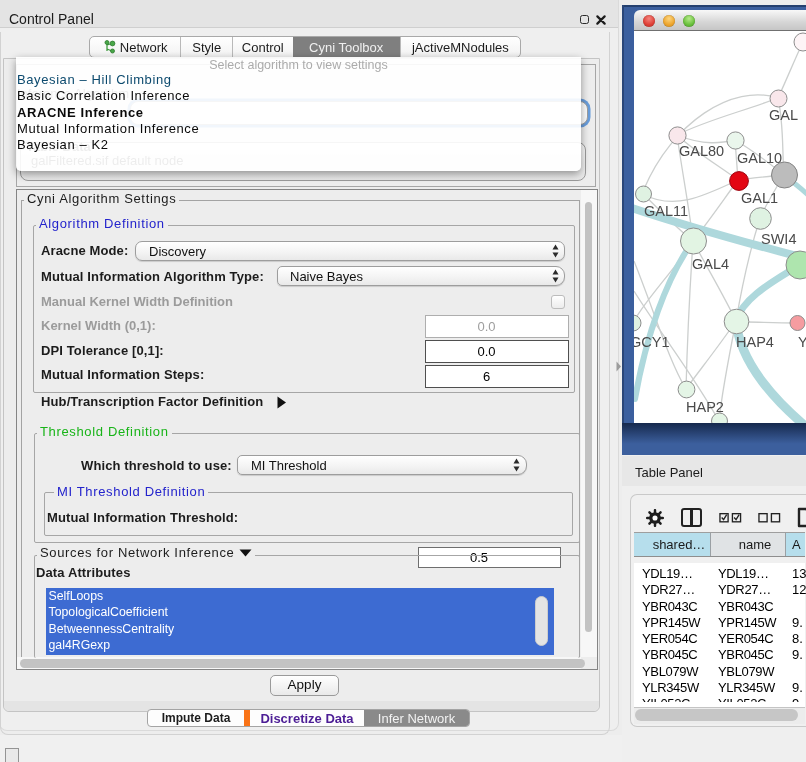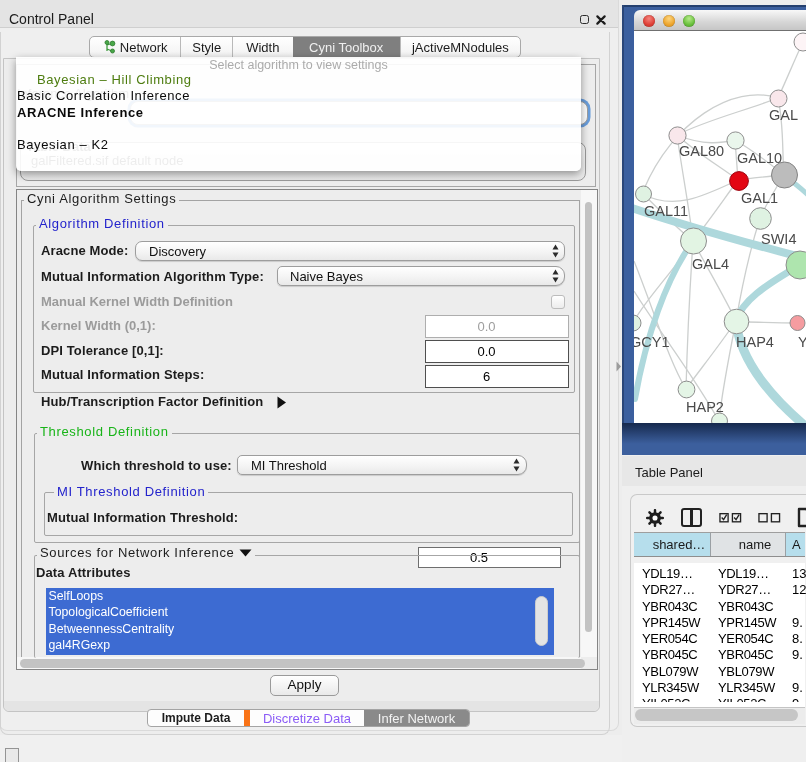--- a/index.html
+++ b/index.html
@@ -40,21 +40,21 @@
 <div class="abs" style="left:89px;top:36px;width:432px;height:22px;background:linear-gradient(#ffffff,#f2f2f2);border:1px solid #a9a9a9;border-radius:5px;box-sizing:border-box;overflow:hidden;display:flex;">
   <div style="width:91px;border-right:1px solid #b9b9b9;display:flex;align-items:center;justify-content:center;font-size:13px;color:#1c1c1c;">
     <svg width="13" height="14" viewBox="0 0 13 14" style="margin-right:4px;">
         <path d="M4 3 L4 11 M4 5 L9 3.5 M4 9 L9 11" stroke="#3f9b3f" stroke-width="1.3" fill="none"></path>
         <circle cx="4" cy="2.5" r="2" fill="#49a849" stroke="#2d7a2d" stroke-width="0.8"></circle>
         <circle cx="9.5" cy="3.5" r="2.4" fill="#49a849" stroke="#2d7a2d" stroke-width="0.8"></circle>
         <circle cx="9.5" cy="11" r="2" fill="#49a849" stroke="#2d7a2d" stroke-width="0.8"></circle>
       </svg>
     Network</div>
   <div style="width:51px;border-right:1px solid #b9b9b9;display:flex;align-items:center;justify-content:center;font-size:13px;color:#1c1c1c;">Style</div>
-  <div style="width:60px;display:flex;align-items:center;justify-content:center;font-size:13px;color:#1c1c1c;">Width</div>
+  <div style="width:60px;display:flex;align-items:center;justify-content:center;font-size:13px;color:#1c1c1c;">Control</div>
   <div style="width:108px;background:#7f7f7f;display:flex;align-items:center;justify-content:center;font-size:13px;color:#f0f0f0;">Cyni Toolbox</div>
   <div style="width:120px;border-left:1px solid #b9b9b9;display:flex;align-items:center;justify-content:center;font-size:13px;color:#1c1c1c;">jActiveMNodules</div>
 </div>
 
 <div class="abs" style="left:0;top:32px;width:610px;height:703px;border:1px solid #d2d2d2;border-top:none;border-radius:0 0 8px 8px;box-sizing:border-box;"></div>
 <div class="abs" style="left:3px;top:58px;width:597px;height:654px;border:1px solid #c4c4c4;border-radius:0 0 6px 6px;background:#ededed;box-sizing:border-box;"></div>
 <div class="abs" style="left:4px;top:701px;width:595px;height:10px;background:#e4e4e4;border-radius:0 0 6px 6px;"></div>
 
 <div class="abs" style="left:16px;top:64px;width:578px;height:121px;border:1px solid #a6a6a6;"></div>
 <div class="abs" style="left:130px;top:101px;width:458px;height:24px;border:1px solid #9e9e9e;border-radius:8px;background:#fdfdfd;box-shadow:0 0 0 2.5px rgba(90,148,216,0.9);box-sizing:border-box;"></div>
@@ -150,36 +150,37 @@
   <div style="position:absolute;left:2.5px;top:17.3px;font-size:12.3px;color:#fff;">TopologicalCoefficient</div>
   <div style="position:absolute;left:2.5px;top:33.6px;font-size:12.3px;color:#fff;">BetweennessCentrality</div>
   <div style="position:absolute;left:2.5px;top:50px;font-size:12.3px;color:#fff;">gal4RGexp</div>
   <div style="position:absolute;left:489px;top:8px;width:13px;height:50px;background:#e4e4e4;border:1px solid #cdcdcd;border-radius:7px;box-sizing:border-box;"></div>
 </div>
 
 <div class="abs" style="left:270px;top:675px;width:67px;height:19px;border:1px solid #9a9a9a;border-radius:5px;background:linear-gradient(#ffffff,#e9e9e9);text-align:center;font-size:13.5px;line-height:18px;color:#111;">Apply</div>
 
 <div class="abs" style="left:147px;top:709px;width:323px;height:18px;background:#fdfdfd;border:1px solid #a4a4a4;border-radius:4px;box-sizing:border-box;overflow:hidden;display:flex;">
   <div style="width:96px;border-right:6px solid #f97316;display:flex;align-items:center;justify-content:center;font-size:12px;color:#1c1c1c;font-weight:bold;">Impute Data</div>
-  <div style="width:114px;display:flex;align-items:center;justify-content:center;font-size:13px;color:#8b5cf6;font-weight:normal;text-align:right;">Discretize Data</div>
+  <div style="width:114px;display:flex;align-items:center;justify-content:center;font-size:13px;color:#4c1d95;font-weight:bold;text-align:right;">Discretize Data</div>
   <div style="flex:1;background:#8a8a8a;display:flex;align-items:center;justify-content:center;font-size:13px;color:#f2f2f2;">Infer Network</div>
 </div>
 
 <div class="abs" style="left:0;top:735px;width:622px;height:27px;background:#f0f0f0;"></div>
 <div class="abs" style="left:5px;top:748px;width:12px;height:13px;border:1px solid #949494;background:#e9e9e9;"></div>
 
 <svg class="abs" style="left:615px;top:361px;" width="7" height="11" viewBox="0 0 7 11">
     <path d="M1.5 0.5 L6 5.5 L1.5 10.5 Z" fill="#9c9c9c"></path>
   </svg>
 
 <div class="abs" id="popup" style="left:16px;top:57px;width:565px;height:114px;background:rgba(255,255,255,0.91);border-radius:0 0 5px 5px;box-shadow:0 3px 9px rgba(0,0,0,0.4);">
   <div style="position:absolute;left:0;top:1px;width:100%;text-align:center;font-size:12.5px;color:#ababab;">Select algorithm to view settings</div>
-  <div style="position:absolute;left:1px;top:14.5px;font-size:13px;color:#4d7c0f;letter-spacing:0.6px;margin-left:20px;">Bayesian – Hill Climbing</div>
+  <div style="position:absolute;left:1px;top:14.5px;font-size:13px;color:#0c4a6e;letter-spacing:0.6px;">Bayesian – Hill Climbing</div>
   <div style="position:absolute;left:1px;top:31px;font-size:13px;color:#0a0a0a;letter-spacing:0.6px;">Basic Correlation Inference</div>
   <div style="position:absolute;left:1px;top:47.5px;font-size:13px;color:#0a0a0a;letter-spacing:0.6px;font-weight:bold;">ARACNE Inference</div>
+  <div style="position:absolute;left:1px;top:63.5px;font-size:13px;color:#0a0a0a;letter-spacing:0.6px;">Mutual Information Inference</div>
   <div style="position:absolute;left:1px;top:80px;font-size:13px;color:#0a0a0a;letter-spacing:0.6px;">Bayesian – K2</div>
 </div>
 
 <div class="abs" id="netframe" style="left:622px;top:5px;width:184px;height:450px;background:#3b5f9e;">
   <div style="position:absolute;left:0;top:0;width:100%;height:2px;background:#24406f;"></div>
   <div style="position:absolute;left:0;top:0;width:2px;height:100%;background:#2a4678;"></div>
   <div style="position:absolute;left:0;top:418px;width:100%;height:32px;background:linear-gradient(#16294d,#3c5f9d 65%);"></div>
 
   <div style="position:absolute;left:12px;top:5px;width:172px;height:21px;background:linear-gradient(#f8f8f8,#d6d6d6 60%,#c6c6c6);border-radius:6px 0 0 0;border-bottom:1px solid #707070;box-sizing:border-box;">
     <div style="position:absolute;left:9px;top:4.5px;width:12px;height:12px;border-radius:50%;background:radial-gradient(circle at 50% 30%,#f4847e,#de3f35 60%,#b5372f);box-shadow:inset 0 0 1px #8c2b25;"></div>

